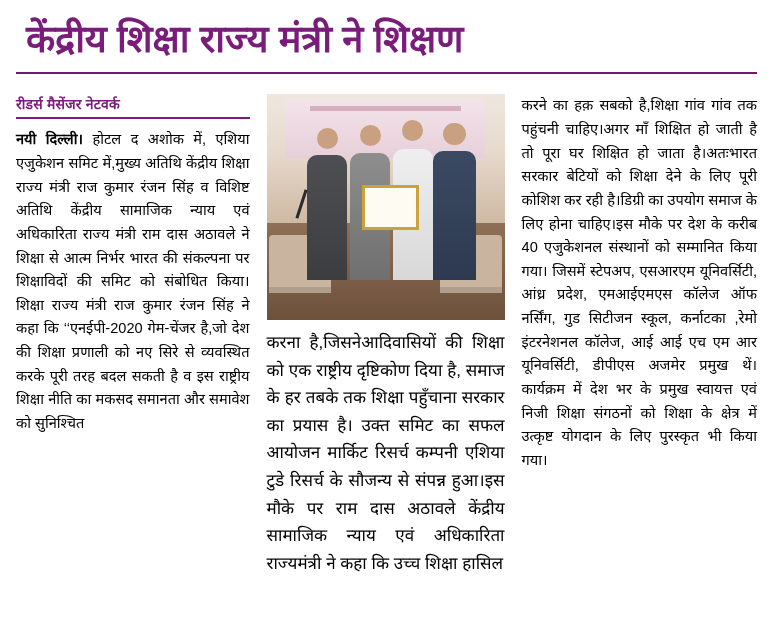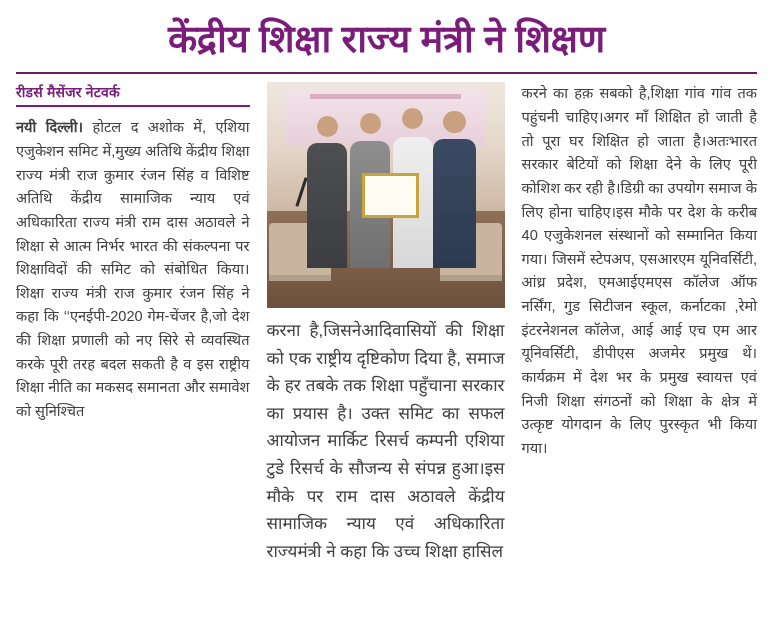--- a/index.html
+++ b/index.html
@@ -15,42 +15,42 @@
     overflow: hidden;
   }
   .page {
     position: relative;
     width: 773px;
     height: 635px;
     box-sizing: border-box;
     padding: 14px 16px 8px 16px;
   }
   .headline {
-    text-align: center;
+    text-align: left;
     color: #7a1c7a;
     font-family: "Liberation Sans", sans-serif;
     font-weight: bold;
     font-size: 38px;
     line-height: 1.22;
     letter-spacing: -0.2px;
     margin: 2px 10px 10px 10px;
     text-rendering: optimizeLegibility;
   }
   .headline .l2 {
     display: block;
   }
   .rule {
     height: 2px;
     background: #6d1a6d;
     margin: 0 0 0 0;
   }
   .columns {
     display: flex;
     gap: 17px;
-    margin-top: 8px;
+    margin-top: 20px;
     height: 452px;
     justify-content: flex-end;
   }
   .col {
     width: 238px;
     box-sizing: border-box;
   }
   .col.mid {
     width: 238px;
   }
@@ -67,21 +67,21 @@
   .byline-rule {
     height: 2px;
     background: #7a1c7a;
     margin-bottom: 9px;
   }
   .body-text {
     font-size: 14.6px;
     line-height: 1.62;
     text-align: justify;
     text-justify: inter-word;
-    color: #404040;
+    color: #000000;
     font-family: "Liberation Sans", sans-serif;
   }
   .body-text .dateline {
     font-weight: bold;
   }
   .photo {
     position: relative;
     width: 238px;
     height: 226px;
     margin-bottom: 9px;

